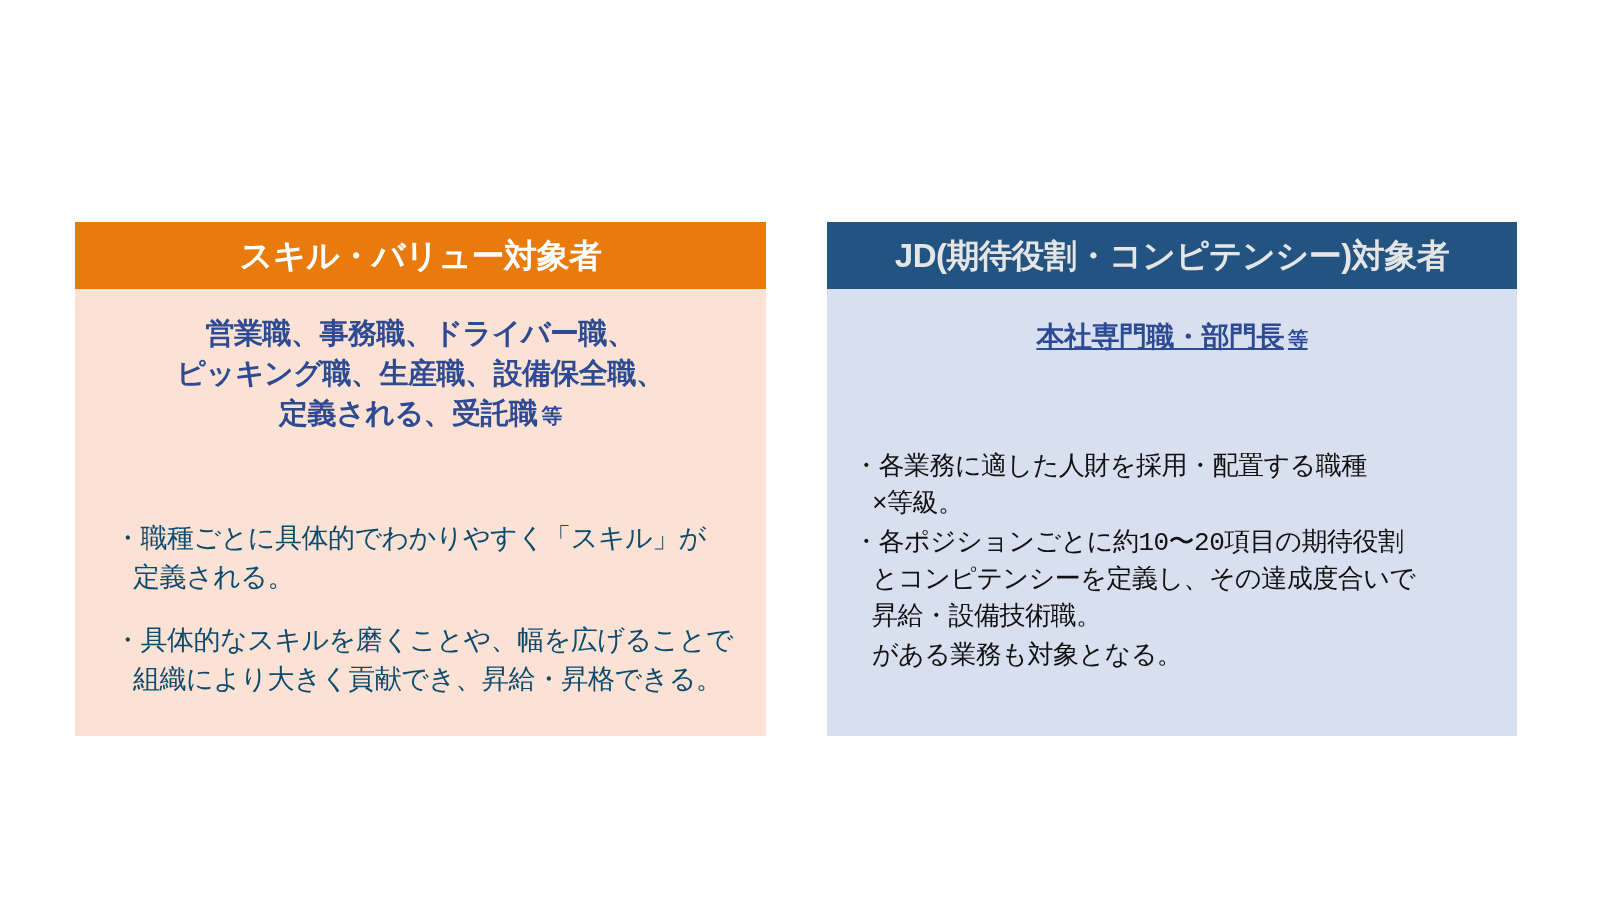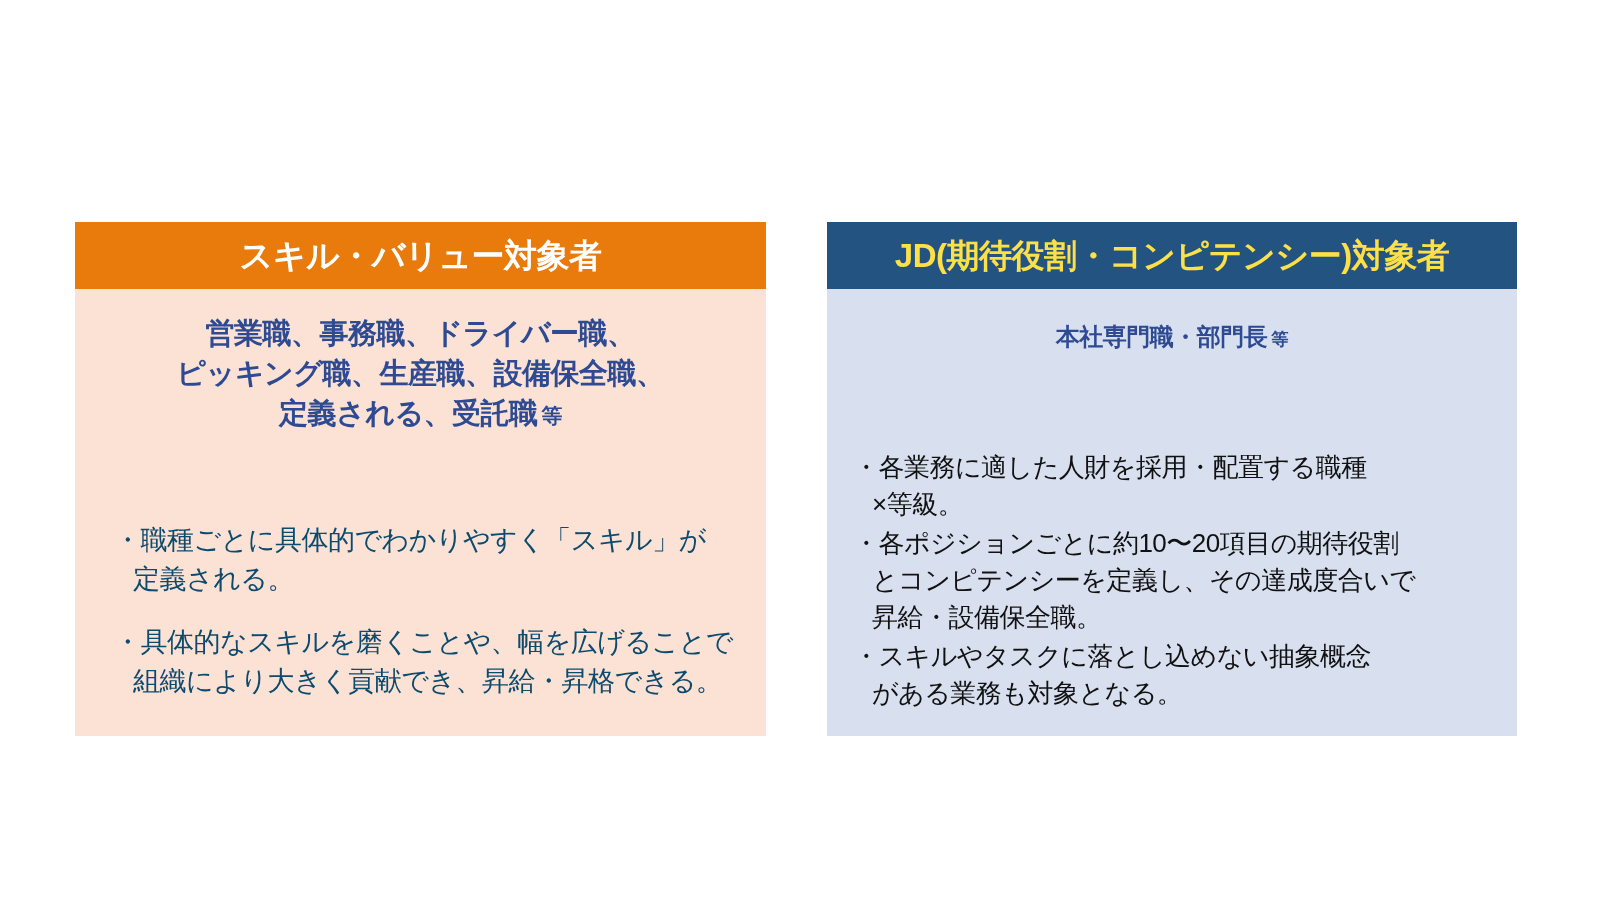--- a/index.html
+++ b/index.html
@@ -74,22 +74,23 @@
     top: 24px;
     font-size: 29px;
     line-height: 40px;
   }
 
   #jd-headline {
     position: absolute;
     left: 0;
     right: 0;
     top: 29px;
-    font-size: 24px;
+    font-size: 28px;
     line-height: 38px;
+    text-decoration: underline;
   }
 
   .headline .etc {
     font-size: 0.72em;
     font-weight: bold;
     margin-left: 4px;
   }
 
   .headline .ln { display: block; }
 
@@ -116,20 +117,21 @@
     line-height: 37px;
   }
 
   .bullet { display: block; }
   #skill-bullets .bullet + .bullet { margin-top: 24px; }
   #jd-bullets    .bullet + .bullet { margin-top: 2px; }
 
   .bullet .b-line {
     display: block;
     white-space: nowrap;
+    font-family: Liberation Mono, monospace;
   }
   
   .bullet .b-line.cont { padding-left: 19px; }
 </style>
 </head>
 <body>
 
 <div id="slide" style="background: rgb(255, 255, 255);">
 
   <section class="panel" id="panel-skill">
@@ -155,43 +157,42 @@
           <span class="b-line"><span>・</span><span>具体的なスキルを磨くことや、幅を広げることで</span></span>
           <span class="b-line cont">組織により大きく貢献でき、昇給・昇格できる。</span>
         </div>
 
       </div>
     </div>
   </section>
 
   <section class="panel" id="panel-jd">
 
-    <div class="panel-header" style="background: rgb(35, 83, 128); color: #fde047;">JD(期待役割・コンピテンシー)対象者</div>
+    <div class="panel-header" style="background: rgb(35, 83, 128); color: #e5e5e5;">JD(期待役割・コンピテンシー)対象者</div>
 
     <div class="panel-body" style="background: rgb(216, 224, 240);">
 
       <div class="headline" id="jd-headline" style="color: rgb(46, 74, 146);">
         <span class="ln"><span>本社専門職・部門長</span><span class="etc">等</span></span>
       </div>
 
       <div class="bullets" id="jd-bullets" style="color: rgb(17, 17, 17);">
 
         <div class="bullet">
           <span class="b-line"><span>・</span><span>各業務に適した人財を採用・配置する職種</span></span>
           <span class="b-line cont">×等級。</span>
         </div>
 
         <div class="bullet">
           <span class="b-line"><span>・</span><span>各ポジションごとに約10〜20項目の期待役割</span></span>
           <span class="b-line cont">とコンピテンシーを定義し、その達成度合いで</span>
-          <span class="b-line cont">昇給・設備保全職。</span>
+          <span class="b-line cont">昇給・設備技術職。</span>
         </div>
 
         <div class="bullet">
-          <span class="b-line"><span>・</span><span>スキルやタスクに落とし込めない抽象概念</span></span>
           <span class="b-line cont">がある業務も対象となる。</span>
         </div>
 
       </div>
     </div>
   </section>
 
 </div>
 
 </body></html>

